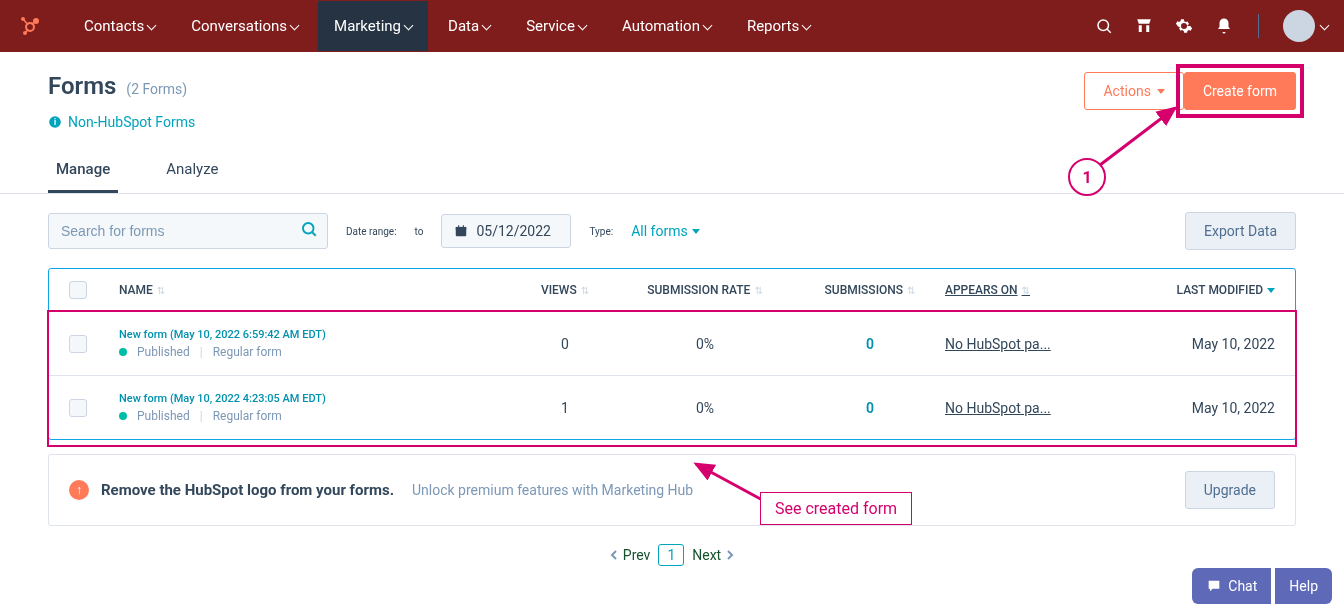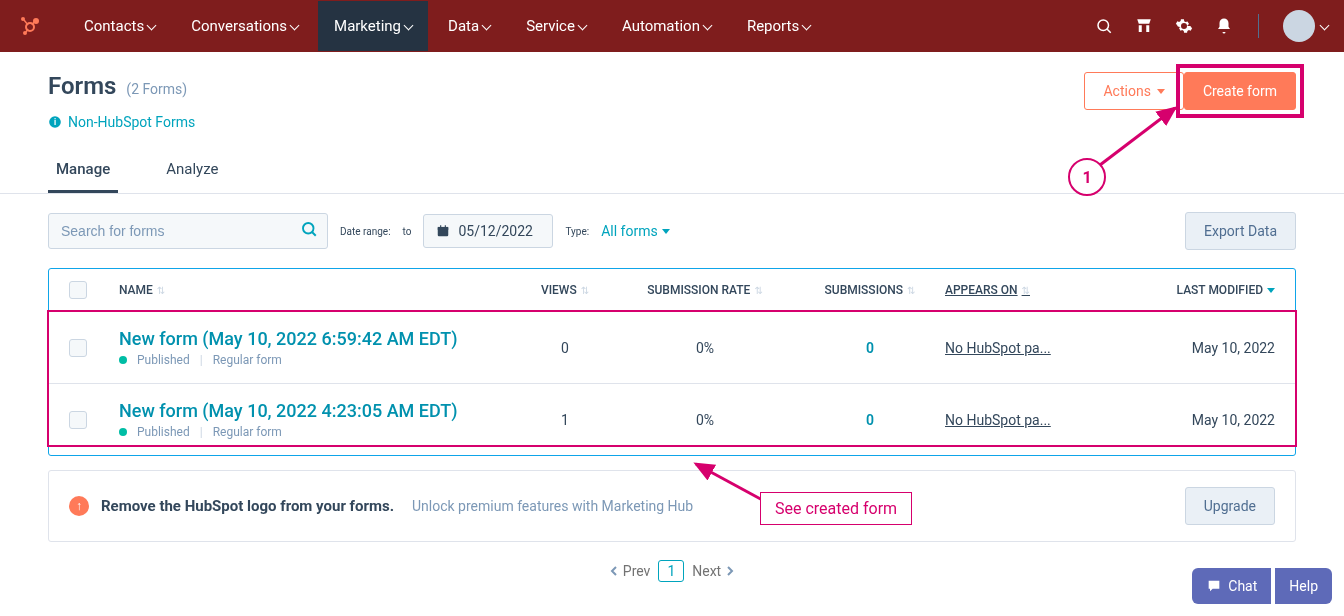--- a/index.html
+++ b/index.html
@@ -29,21 +29,21 @@
   .btn-outline { background: #fff; color: #ff7a59; border-color: #ff7a59; }
   .btn-primary { background: #ff7a59; color: #fff; border-color: #ff7a59; }
   .non-hubspot { margin-top: 14px; color: #00a4bd; font-size: 14px; display: flex; align-items: center; gap: 6px; cursor: pointer; }
 
   
   .tabs { display: flex; gap: 40px; margin-top: 18px; border-bottom: 1px solid #dfe3eb; margin-left: -48px; margin-right: -48px; padding-left: 48px; }
   .tab { padding: 12px 8px; font-size: 15px; color: #33475b; cursor: pointer; border-bottom: 3px solid transparent; }
   .tab.active { border-bottom-color: #33475b; font-weight: 500; }
 
   
-  .filters { display: flex; align-items: center; gap: 12px; padding: 18px 0; }
+  .filters { display: flex; align-items: center; gap: 18px; padding: 18px 0; }
   .search-box { position: relative; width: 280px; }
   .search-input { width: 100%; border: 1px solid #cbd6e2; border-radius: 3px; padding: 9px 36px 9px 12px; font-size: 14px; background: #f5f8fa; color: #33475b; }
   .search-input::placeholder { color: #7c98b6; }
   .search-icon { position: absolute; right: 10px; top: 50%; transform: translateY(-50%); color: #00a4bd; }
   .filter-label { font-size: 10px; color: #33475b; }
   .date-input { border: 1px solid #cbd6e2; border-radius: 3px; padding: 8px 12px; font-size: 14px; background: #f5f8fa; display: flex; align-items: center; gap: 8px; cursor: pointer; min-width: 130px; }
   .type-link { color: #00a4bd; font-size: 14px; cursor: pointer; display: flex; align-items: center; gap: 4px; }
   .filters-spacer { flex: 1; }
   .btn-secondary { background: #eaf0f6; color: #506e91; border-color: #cbd6e2; }
 
@@ -56,37 +56,37 @@
   .col-subrate { width: 180px; text-align: center; display: flex; justify-content: center; align-items: center; gap: 4px;}
   .col-subs { width: 150px; text-align: center; display: flex; justify-content: center; align-items: center; gap: 4px;}
   .col-appears { width: 170px; display: flex; align-items: center; gap: 4px; text-decoration: underline;}
   .col-modified { width: 160px; text-align: right; display: flex; justify-content: flex-end; align-items: center; gap: 4px;}
   .sort-icon { color: #cbd6e2; font-size: 10px; }
   .sort-icon.active { color: #00a4bd; }
 
   .trow { display: flex; align-items: center; padding: 16px 20px; border-bottom: 1px solid #dfe3eb; }
   .trow:last-child { border-bottom: none; }
   .checkbox { width: 18px; height: 18px; border: 1px solid #cbd6e2; border-radius: 3px; cursor: pointer; background: #f5f8fa; }
-  .form-name { color: #0091ae; font-weight: 500; font-size: 18px; cursor: pointer; }
+  .form-name { color: #0091ae; font-weight: 500; font-size: 11px; cursor: pointer; }
   .form-meta { display: flex; align-items: center; gap: 10px; margin-top: 4px; font-size: 12px; color: #7c98b6; }
   .dot { width: 8px; height: 8px; border-radius: 50%; background: #00bda5; }
   .meta-div { color: #cbd6e2; }
   .cell-val { font-size: 14px; color: #33475b; }
   .sub-count { color: #0091ae; font-weight: 600; }
 
   
   .banner { border: 1px solid #dfe3eb; border-radius: 3px; margin-top: 14px; padding: 16px 20px; display: flex; align-items: center; gap: 12px; }
   .banner-icon { width: 20px; height: 20px; background: #ff7a59; border-radius: 50%; display: flex; align-items: center; justify-content: center; color: #fff; font-size: 12px; }
   .banner-title { font-weight: 700; font-size: 15px; }
   .banner-text { color: #7c98b6; font-size: 14px; margin-left: 6px;}
   .banner-spacer { flex: 1; }
 
   
   .pagination { display: flex; align-items: center; justify-content: center; gap: 8px; margin-top: 18px; }
-  .page-btn { color: #737373; font-size: 14px; cursor: pointer; display: flex; align-items: center; gap: 4px;}
+  .page-btn { color: #14532d; font-size: 14px; cursor: pointer; display: flex; align-items: center; gap: 4px;}
   .page-num { border: 1px solid #00a4bd; color: #00a4bd; padding: 2px 8px; border-radius: 3px; font-size: 14px;}
 
   
   .widgets { position: fixed; bottom: 12px; right: 12px; display: flex; gap: 4px; }
   .widget { background: #5e6ab8; color: #fff; padding: 10px 14px; font-size: 14px; display: flex; align-items: center; gap: 6px; cursor: pointer; }
   .widget:first-child { border-radius: 6px 0 0 6px; }
   .widget:last-child { border-radius: 0 6px 6px 0; }
 
   
   .annot-create { position: absolute; border: 4px solid #d6006d; pointer-events: none; }

